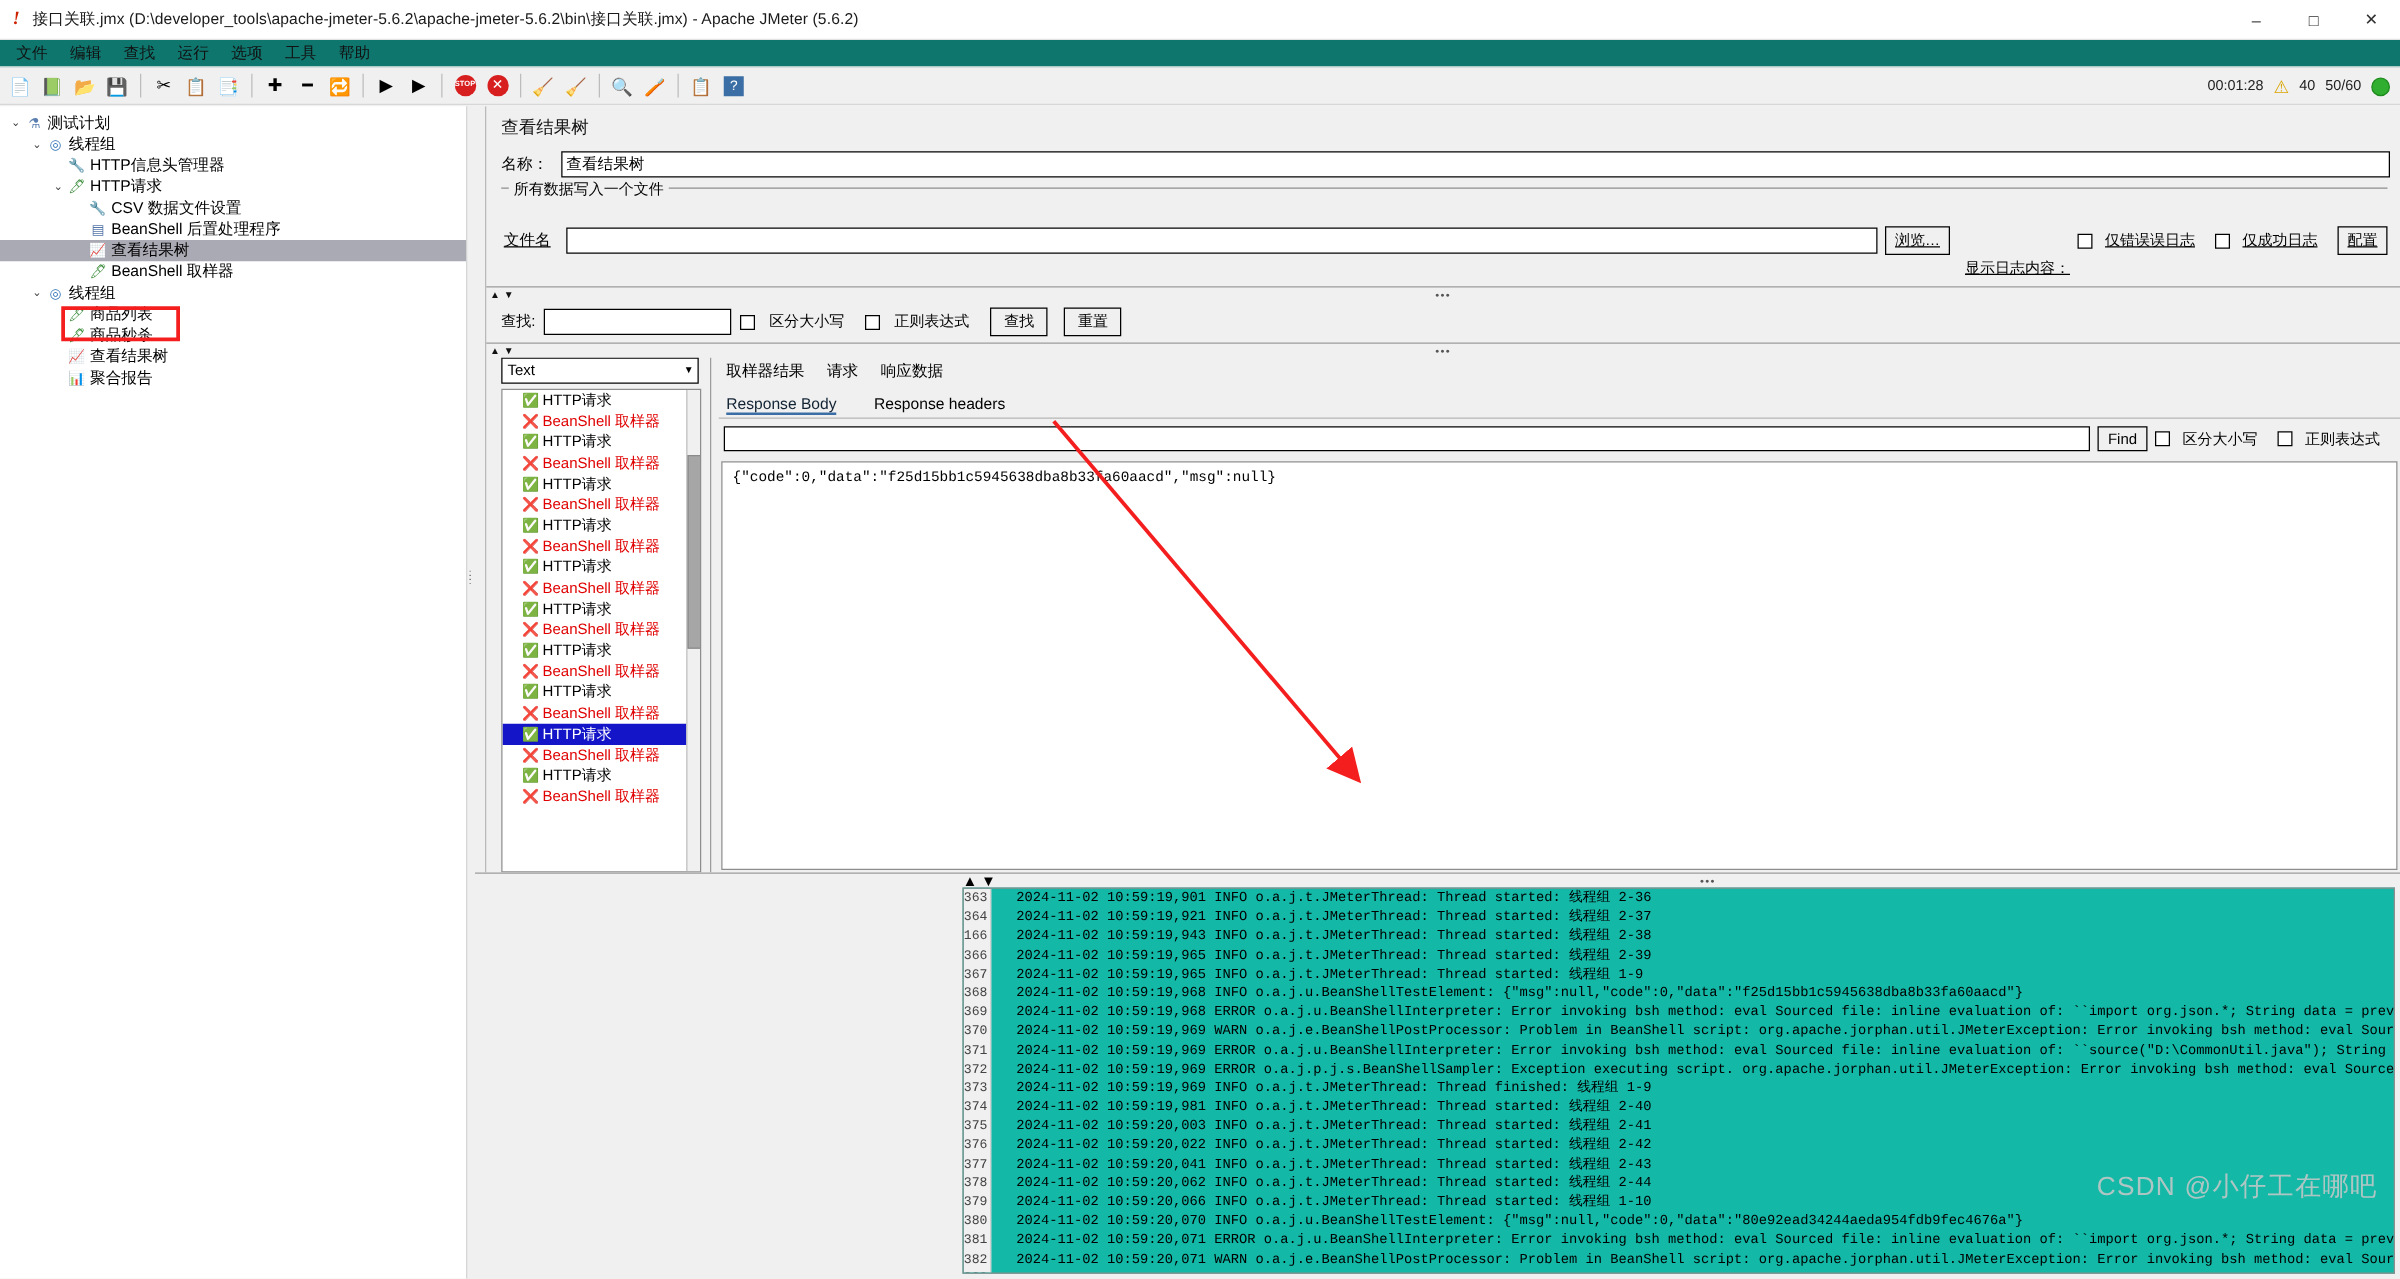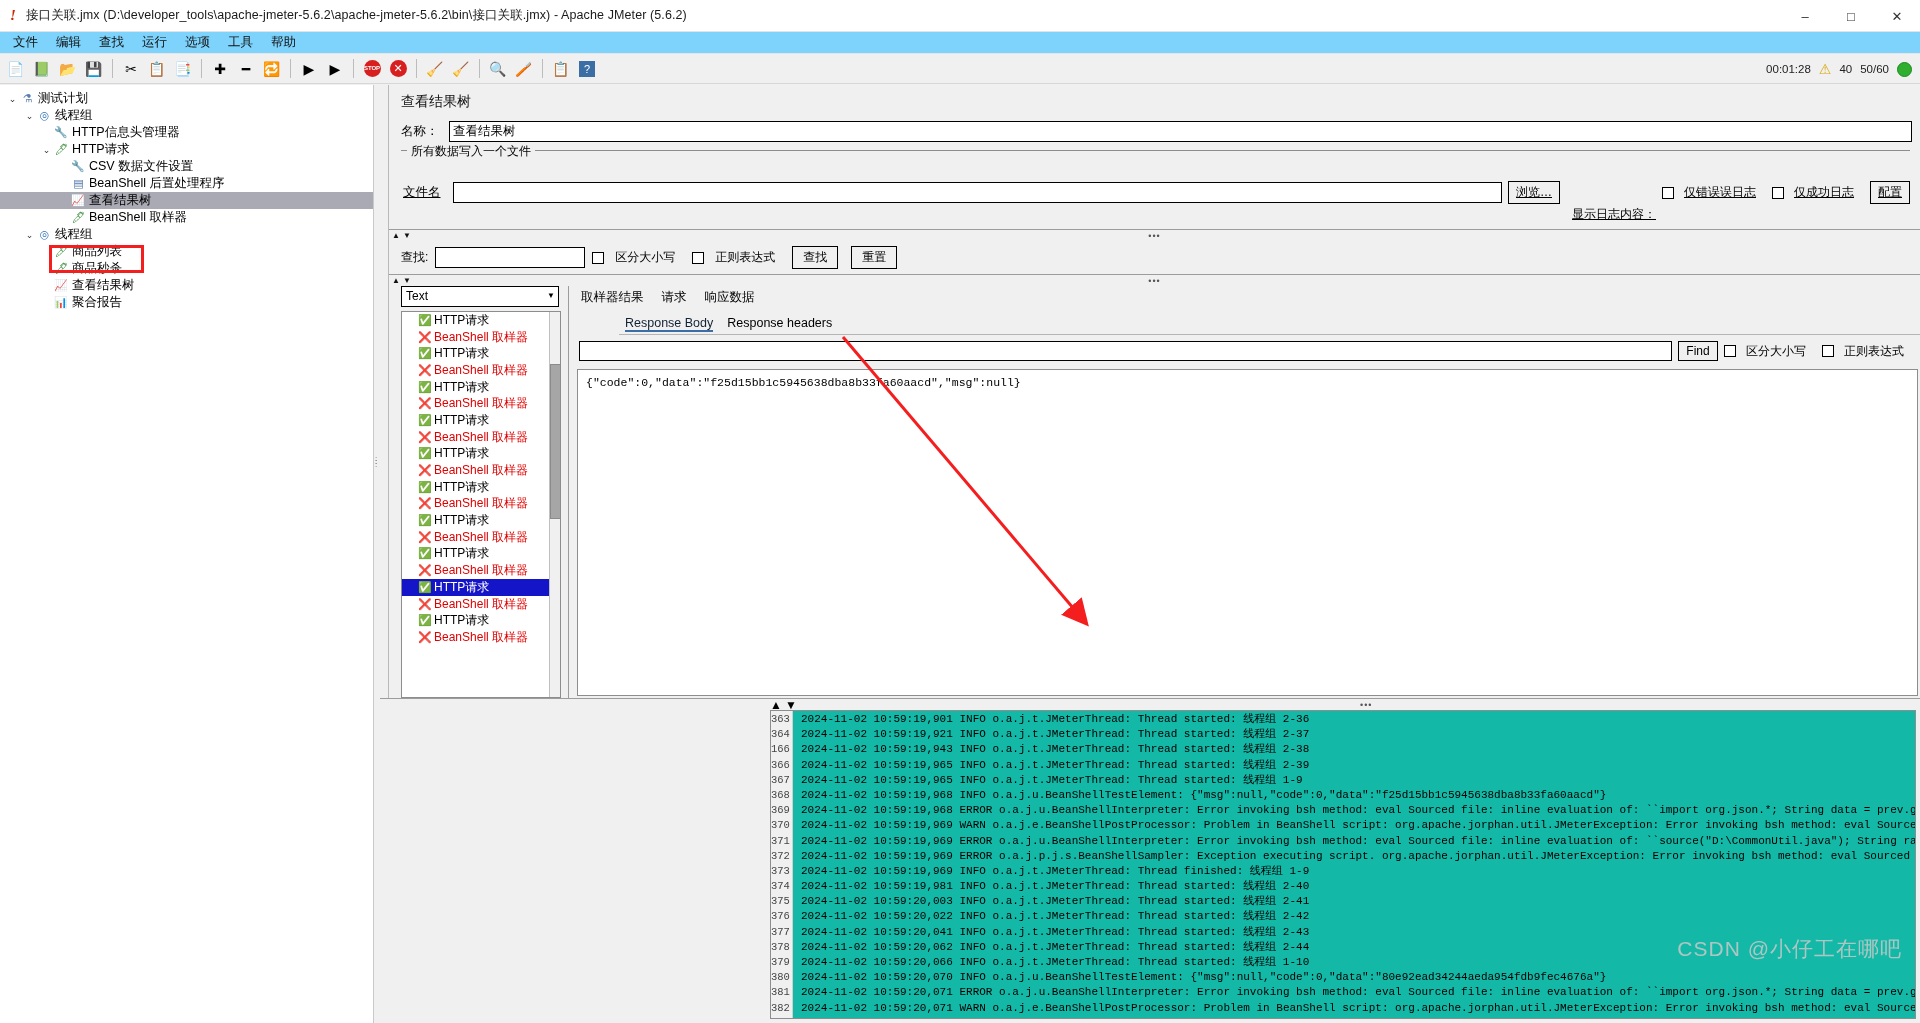--- a/index.html
+++ b/index.html
@@ -22,21 +22,21 @@
   .titlebar .tb-icon {
     width: 26px; text-align: center; color: #cc2200; font-weight: bold;
     font-size: 15px; font-style: italic; font-family: "Liberation Serif", serif;
   }
   .titlebar .tb-title { font-size: 12.5px; color: #1a1a1a; letter-spacing: .1px; }
   .win-controls { position: absolute; right: 0; top: 0; height: 32px; display: flex; }
   .win-btn { width: 46px; height: 32px; display:flex; align-items:center; justify-content:center;
              font-size: 13px; color:#333; }
 
   
-  .menubar { height: 22px; background:#7dd3fc; display:flex; align-items:flex-start; padding-left:4px;
+  .menubar { height: 22px; background:#0f766e; display:flex; align-items:flex-start; padding-left:4px;
              border-bottom:1px solid #e6e6e6; }
   .menubar .mi { padding: 2px 9px; font-size: 12.5px; color:#111; }
 
   
   .toolbar { height: 30px; background:#f0f0f0; display:flex; align-items:center; padding-left:3px;
              border-bottom:1px solid #d7d7d7; position:relative; }
   .tbtn { width: 24px; height: 24px; margin: 0 1px; display:flex; align-items:center;
           justify-content:center; border-radius:2px; }
   .tsep { width:1px; height:19px; background:#bcbcbc; margin:0 5px; }
   .status-right { position:absolute; right:8px; top:0; height:30px; display:flex;
@@ -113,43 +113,43 @@
   .srow.selected { background:#1414c8; color:#fff; }
   .vscroll { position:absolute; right:0; top:0; width:11px; bottom:0; background:#f0f0f0;
              border-left:1px solid #c0c0c0; }
   .vthumb { position:absolute; left:0; width:11px; background:#a6a6a6; border:1px solid #8a8a8a; }
 
   .res-right { flex:1; display:flex; flex-direction:column; margin-left:7px; min-width:0;
                border-left:1px solid #9c9c9c; padding-left:6px; }
   .tabrow { display:flex; gap:14px; font-size:12.5px; padding:2px 0 3px 4px; }
   .tabrow .tb { padding:1px 2px; }
   .tabrow .tb.active { }
-  .subtabs { display:flex; gap:14px; font-size:12.5px; padding:6px 0 2px 6px;
-             border-bottom:1px solid #b5b5b5;margin-left:44px; }
+  .subtabs { display:flex; gap:30px; font-size:12.5px; padding:6px 0 2px 6px;
+             border-bottom:1px solid #b5b5b5; }
   .subtabs .stb.active { border-bottom:2px solid #3b6ea5; color:#123; }
   .findrow { display:flex; align-items:center; gap:6px; padding:6px 6px 4px 4px; }
   .findinput { flex:1; height:20px; border:1px solid #000; background:#fff; }
   .bodybox { flex:1; background:#fff; border:1px solid #8d8d8d; margin:4px 2px 2px 2px;
              font-family:"Liberation Mono","DejaVu Sans Mono",monospace; font-size:11.5px;
              padding:6px 8px; overflow:hidden; position:relative; min-height:0; }
 
   
   .logpane { height:325px; background:#f0f0f0; display:flex; flex-direction:column; }
   .logbar { border-top:1px solid #9c9c9c; height:12px; display:flex; align-items:center;
             padding-left:390px; gap:3px; position:relative; }
   .logbar .dots3 { position:absolute; left:980px; font-size:9px; color:#555; letter-spacing:1px; }
   .logbox { flex:1; background:#14b8a6; border:1px solid #8d8d8d; margin:0 4px 4px 390px;
             overflow:hidden; position:relative; display:flex; min-height:0; }
   .gutter { width:22px; background:#f0f0f0; border-right:1px solid #d0d0d0; text-align:right;
             padding-right:3px; font-family:"Liberation Mono",monospace; font-size:10.5px;
             color:#444; padding-top:1px; }
   .gutter div { height:15.2px; line-height:15.2px; }
   .loglines { flex:1; font-family:"Liberation Mono","DejaVu Sans Mono",monospace;
               font-size:11px; padding-top:1px; overflow:hidden; white-space:nowrap; }
-  .loglines div { height:15.2px; line-height:15.2px; padding-left:8px; }
+  .loglines div { height:15.2px; line-height:15.2px; padding-left:20px; }
 
   
   .arrow-svg { position:absolute; left:0; top:0; width:1920px; height:1023px; pointer-events:none; }
   .watermark { position:absolute; right:18px; bottom:60px; font-size:21px; color:#c9c9c9;
                font-family:"Liberation Sans",sans-serif; letter-spacing:1px; opacity:.85; }
 </style>
 </head>
 <body>
 
 <div id="app">

